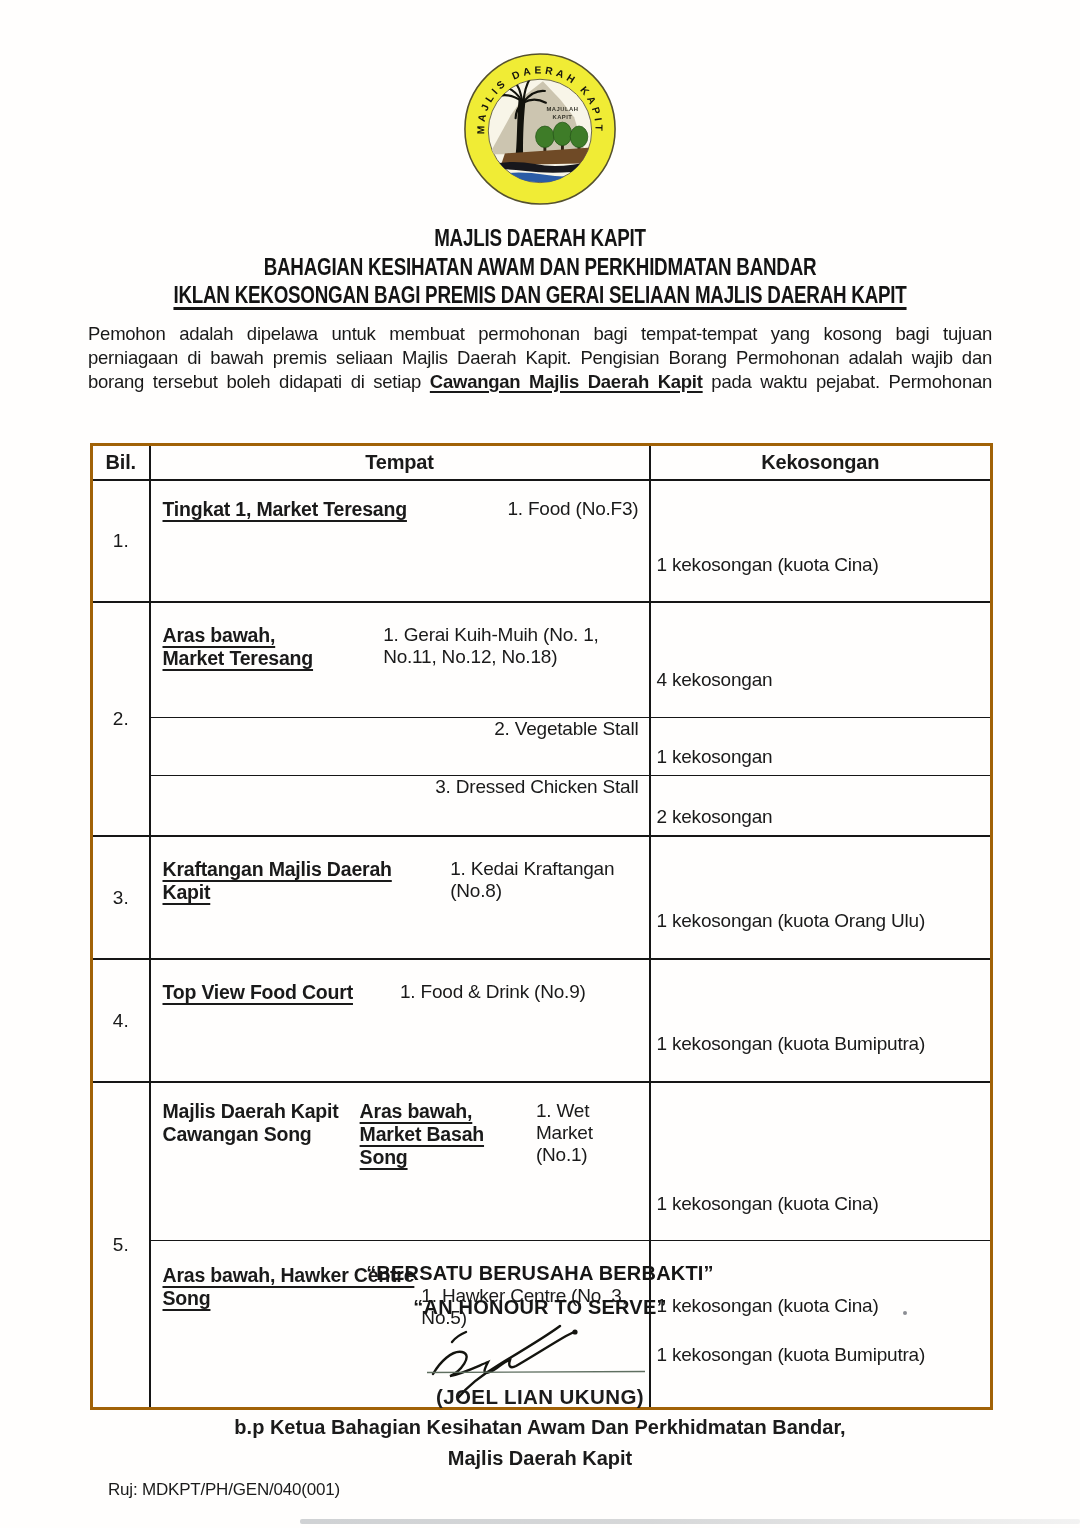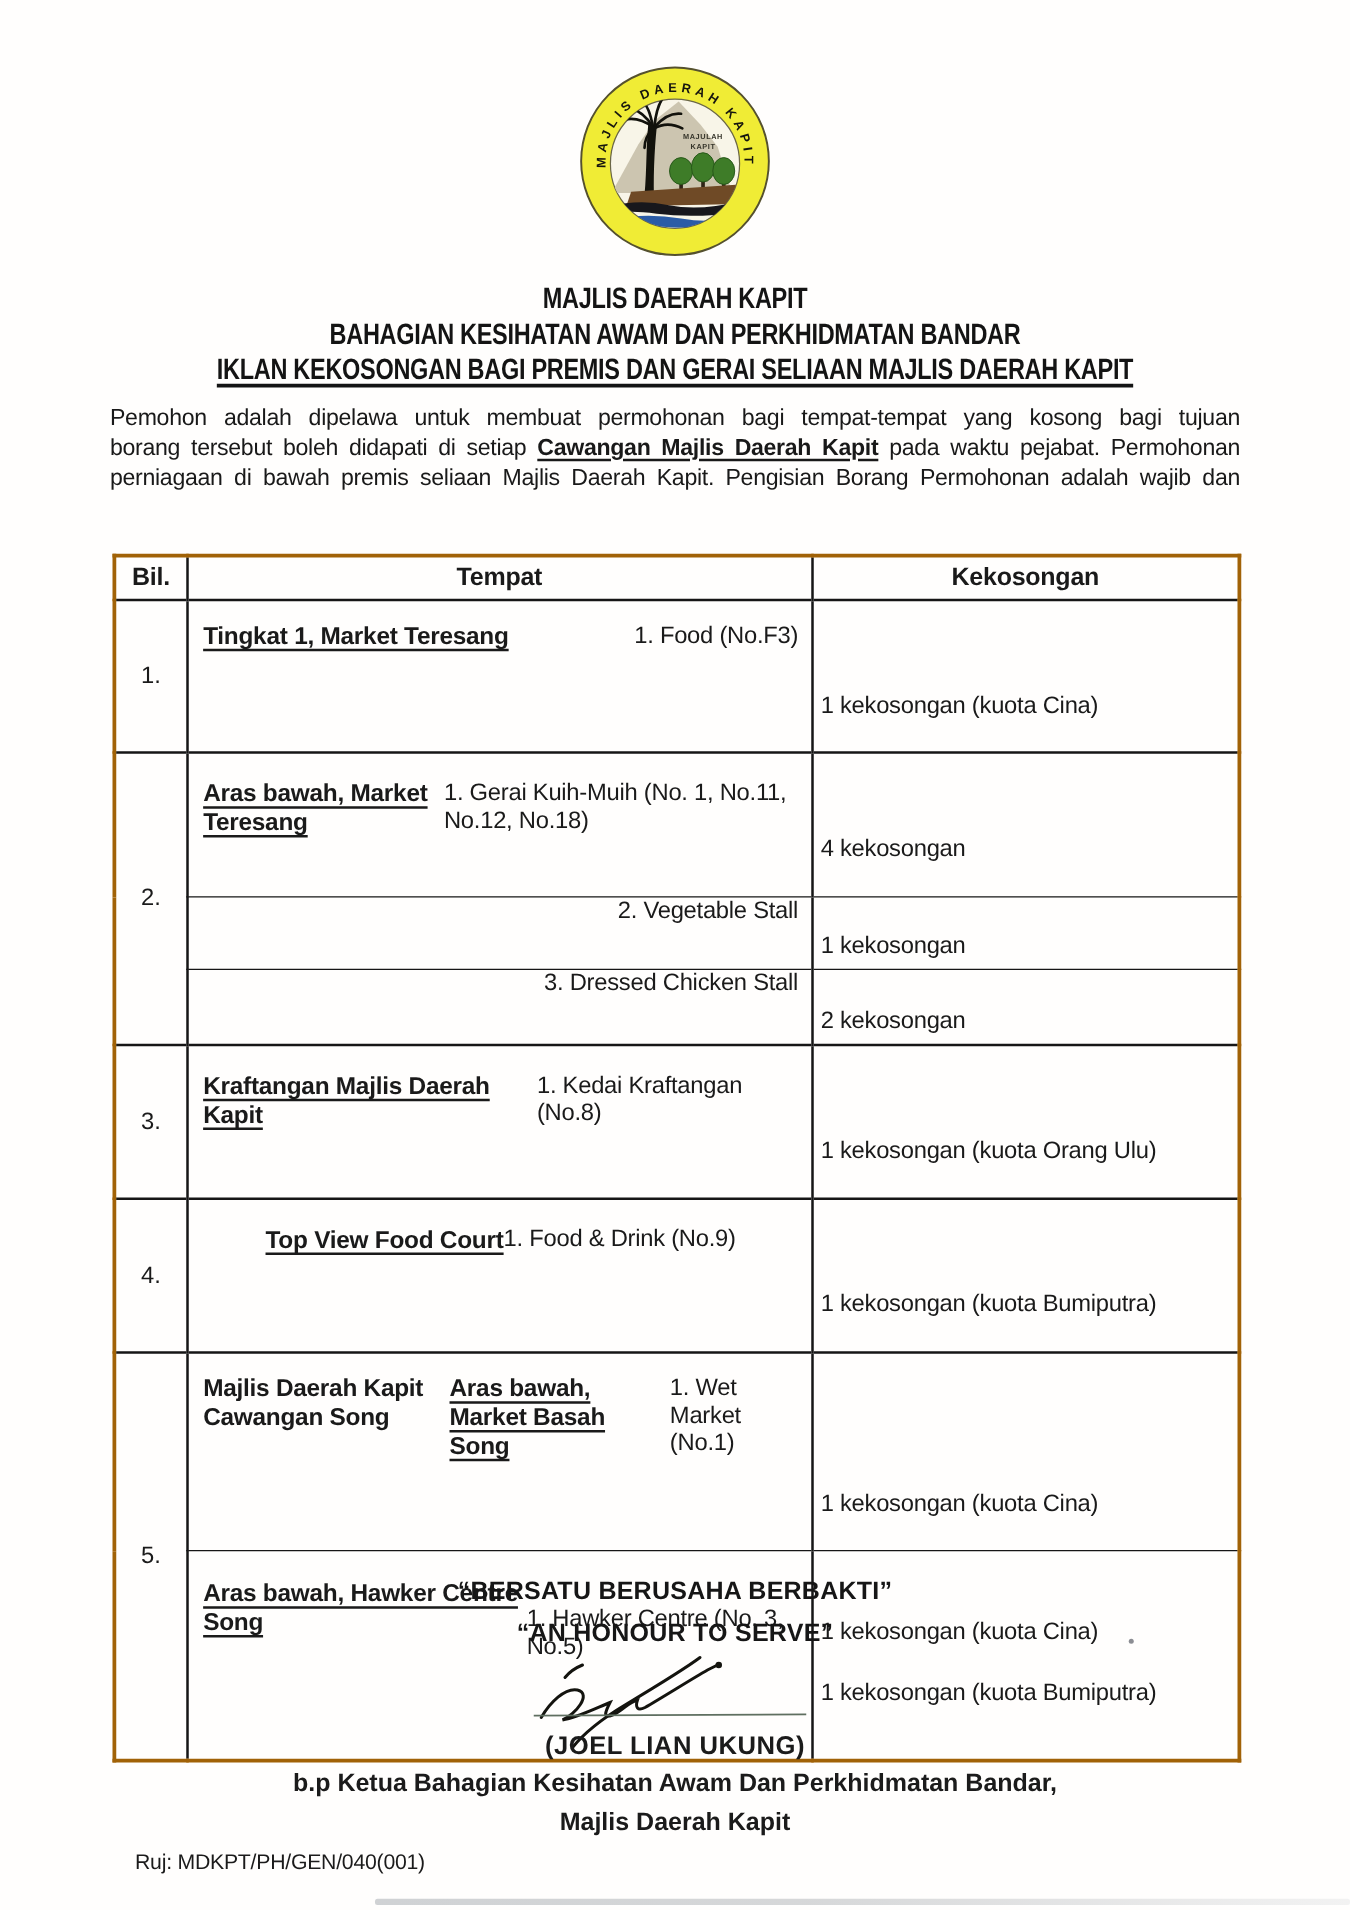--- a/index.html
+++ b/index.html
@@ -30,21 +30,21 @@
     border:3px solid #a16207;font-size:19px;color:#1a1a1a;
   }
   .vtable td{border-style:solid;border-color:#161616;border-width:2px 2px 0 2px;padding:0;vertical-align:top;}
   .vtable td.thin{border-top-width:1px;}
   .vtable td.bil{vertical-align:middle;text-align:center;font-size:19px;}
   .hcell{height:33px;display:flex;align-items:center;justify-content:center;font-weight:700;font-size:20px;letter-spacing:-.2px;}
   .tcell{display:flex;padding:0 10px 0 12px;}
   .kcell{display:flex;flex-direction:column;align-items:flex-start;text-align:center;padding:0 6px;}
   .h95{height:95px}.h88{height:88px}.h50{height:50px}.h52{height:52px}.h132{height:132px}.h143{height:143px}
   .spread{justify-content:space-between;padding-top:17px;padding-bottom:8px;}
-  .spread2{justify-content:center;padding-top:21px;padding-bottom:5px;}
+  .spread2{justify-content:flex-start;padding-top:21px;padding-bottom:5px;gap:47px;}
   .flow{justify-content:flex-start;padding-top:23px;}
   .flow .item{margin-top:21px;}
   .endcol{justify-content:flex-end;padding-bottom:7px;}
   .kmid{justify-content:center;gap:27px;padding-top:18px;}
   .heading{font-weight:700;font-size:19.5px;letter-spacing:-.2px;}
   .heading.u{text-decoration:underline;text-decoration-thickness:1.6px;text-underline-offset:4px;}
   .item{font-size:19px;letter-spacing:-.2px;}
   .kval{font-size:19px;letter-spacing:-.2px;}
   
   .motto{position:absolute;left:0;width:1080px;text-align:center;font-weight:700;font-size:20px;letter-spacing:.2px;color:#161616;}
@@ -109,22 +109,22 @@
   </div>
 
   <div class="title-block">
     <div class="title-line">MAJLIS DAERAH KAPIT</div>
     <div class="title-line">BAHAGIAN KESIHATAN AWAM DAN PERKHIDMATAN BANDAR</div>
     <div class="title-line u">IKLAN KEKOSONGAN BAGI PREMIS DAN GERAI SELIAAN MAJLIS DAERAH KAPIT</div>
   </div>
 
   <div class="intro">
     <div class="introline"><span>Pemohon adalah dipelawa untuk membuat permohonan bagi tempat-tempat yang kosong bagi tujuan</span></div>
+    <div class="introline"><span>perniagaan di bawah premis seliaan Majlis Daerah Kapit. Pengisian Borang Permohonan adalah wajib dan</span></div>
     <div class="introline"><span>borang tersebut boleh didapati di setiap </span><span class="bu">Cawangan Majlis Daerah Kapit</span><span> pada waktu pejabat. Permohonan</span></div>
-    <div class="introline"><span>perniagaan di bawah premis seliaan Majlis Daerah Kapit. Pengisian Borang Permohonan adalah wajib dan</span></div>
   </div>
 
   <table class="vtable">
     <colgroup>
         <col style="width:58px">
         <col style="width:500px">
         <col style="width:342px">
       </colgroup>
     <tbody>
         <tr>

